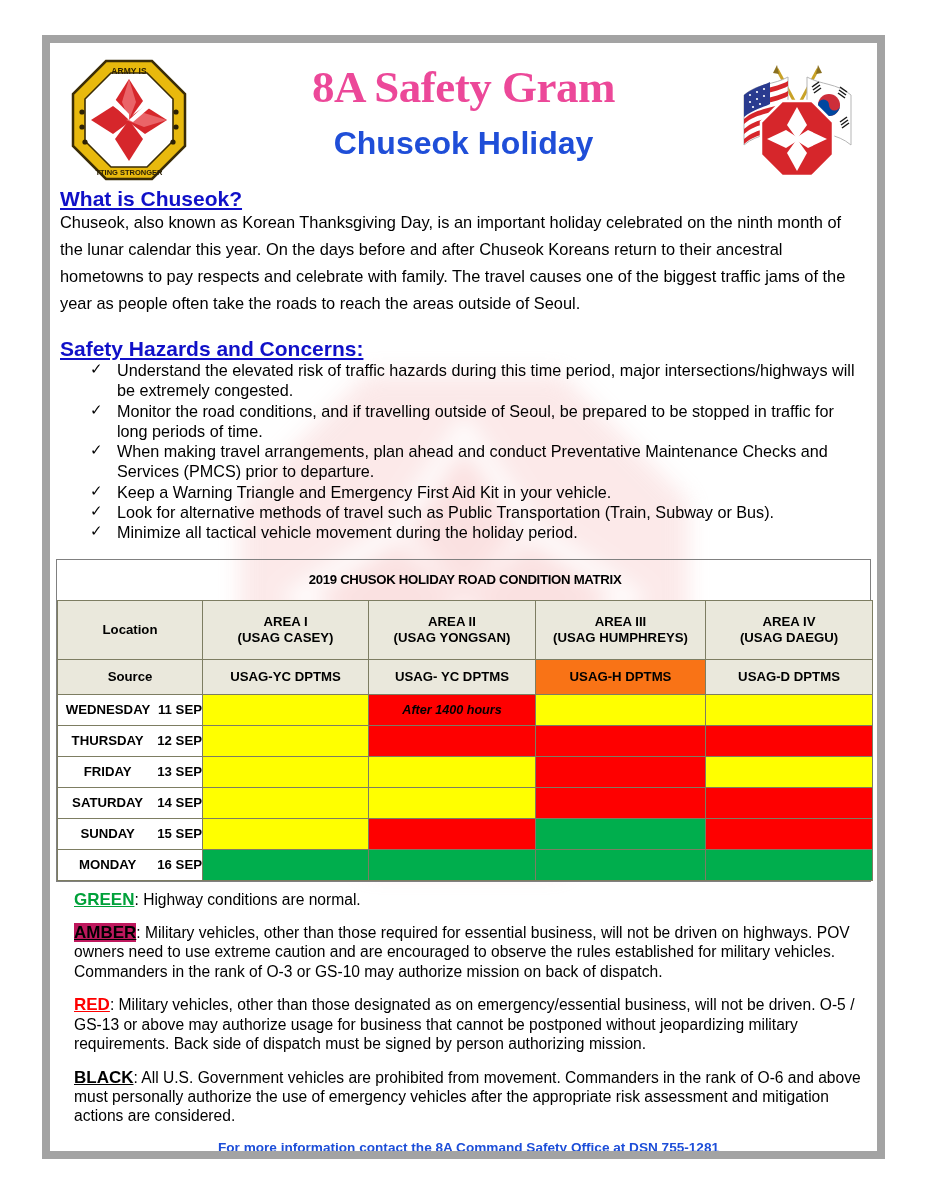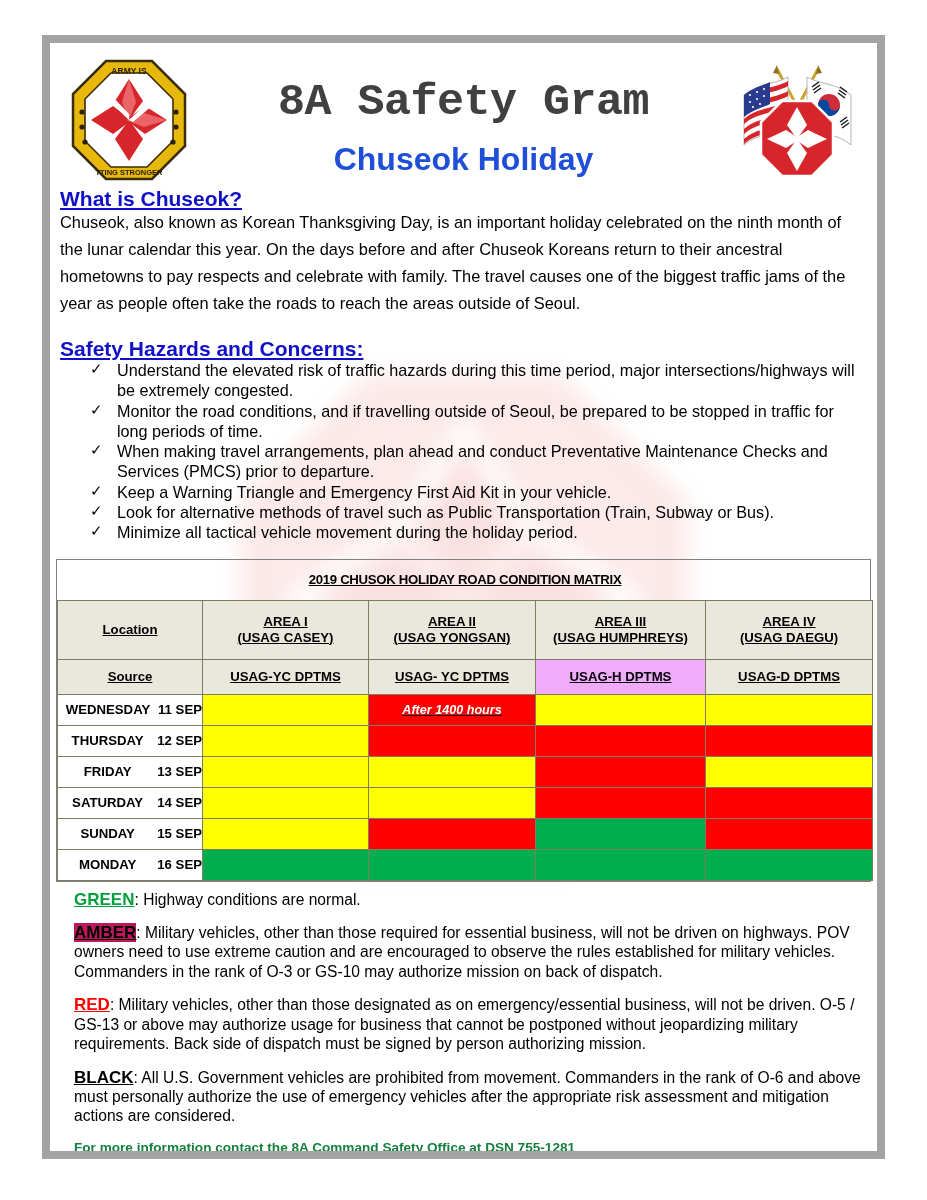--- a/index.html
+++ b/index.html
@@ -75,27 +75,26 @@
     height: 128px;
   }
   .titles {
     position: absolute;
     left: 150px;
     right: 150px;
     top: 18px;
     text-align: center;
   }
   .title-main {
-    font-family: Liberation Mono, monospace;
+    font-family: Liberation Serif, serif;
     font-weight: bold;
     font-size: 45px;
     line-height: 52px;
-    color: #404040;
+    color: #ec4899;
     letter-spacing: -0.5px;
-    margin-top: 16px;
   }
   .title-sub {
     font-family: "Liberation Sans", sans-serif;
     font-weight: bold;
     font-size: 32px;
     line-height: 40px;
     color: #1f4ed8;
     margin-top: 10px;
   }
 
@@ -136,21 +135,20 @@
     position: absolute;
     left: 0;
     top: -1px;
     font-size: 15px;
   }
 
   
   .matrix-wrap {
     margin: 16px 6px 0 6px;
     border: 1px solid #808080;
-    text-decoration: underline;
   }
   table.matrix {
     border-collapse: collapse;
     width: 100%;
     table-layout: fixed;
   }
   table.matrix td {
     border: 1px solid #7d7d62;
     padding: 0;
     text-align: center;
@@ -167,42 +165,42 @@
     font-size: 25.5px;
     letter-spacing: -0.3px;
   }
   .hdr {
     background: #eae8dc;
     font-weight: bold;
     font-size: 13.4px;
     line-height: 16px;
     height: 58px;
   }
-  .hdr.light { background: #f0abfc; }
+  .hdr.light { background: #f97316; }
   .src { height: 34px; }
   .daycell {
     background: #ffffff;
     font-weight: bold;
     font-size: 13.2px;
     text-align: left;
     padding: 0 6px 0 4px;
     height: 30px;
     white-space: nowrap;
   }
   .daycell .dname { display: inline-block; }
   .daycell .ddate { float: right; }
   .cell { height: 30px; }
   .c-yellow { background: #ffff00; }
   .c-red    { background: #fe0000; }
   .c-green  { background: #00ae4d; }
   .cell .note {
     font-weight: bold;
     font-style: italic;
     font-size: 12.6px;
-    color: #ffffff;
+    color: #000000;
   }
 
   
   .legend {
     padding: 8px 14px 0 24px;
   }
   .legend p {
     margin: 0 0 14px 0;
     font-size: 15.6px;
     line-height: 19.4px;
@@ -212,23 +210,24 @@
     font-weight: bold;
     text-decoration: underline;
     font-size: 17px;
   }
   .kw-green { color: #00a13a; }
   .kw-amber { color: #000000; background: #be185d; }
   .kw-red   { color: #fe0000; }
   .kw-black { color: #000000; }
 
   .footer {
+    text-align: center;
     font-size: 13.6px;
     font-weight: bold;
-    color: #15803d;
+    color: #1d4ed8;
     margin-top: 10px;
   }
 </style>
 </head>
 <body>
 
 <div class="page">
   <div class="doc-frame">
 
     <svg class="watermark" viewBox="0 0 200 220" aria-hidden="true">

